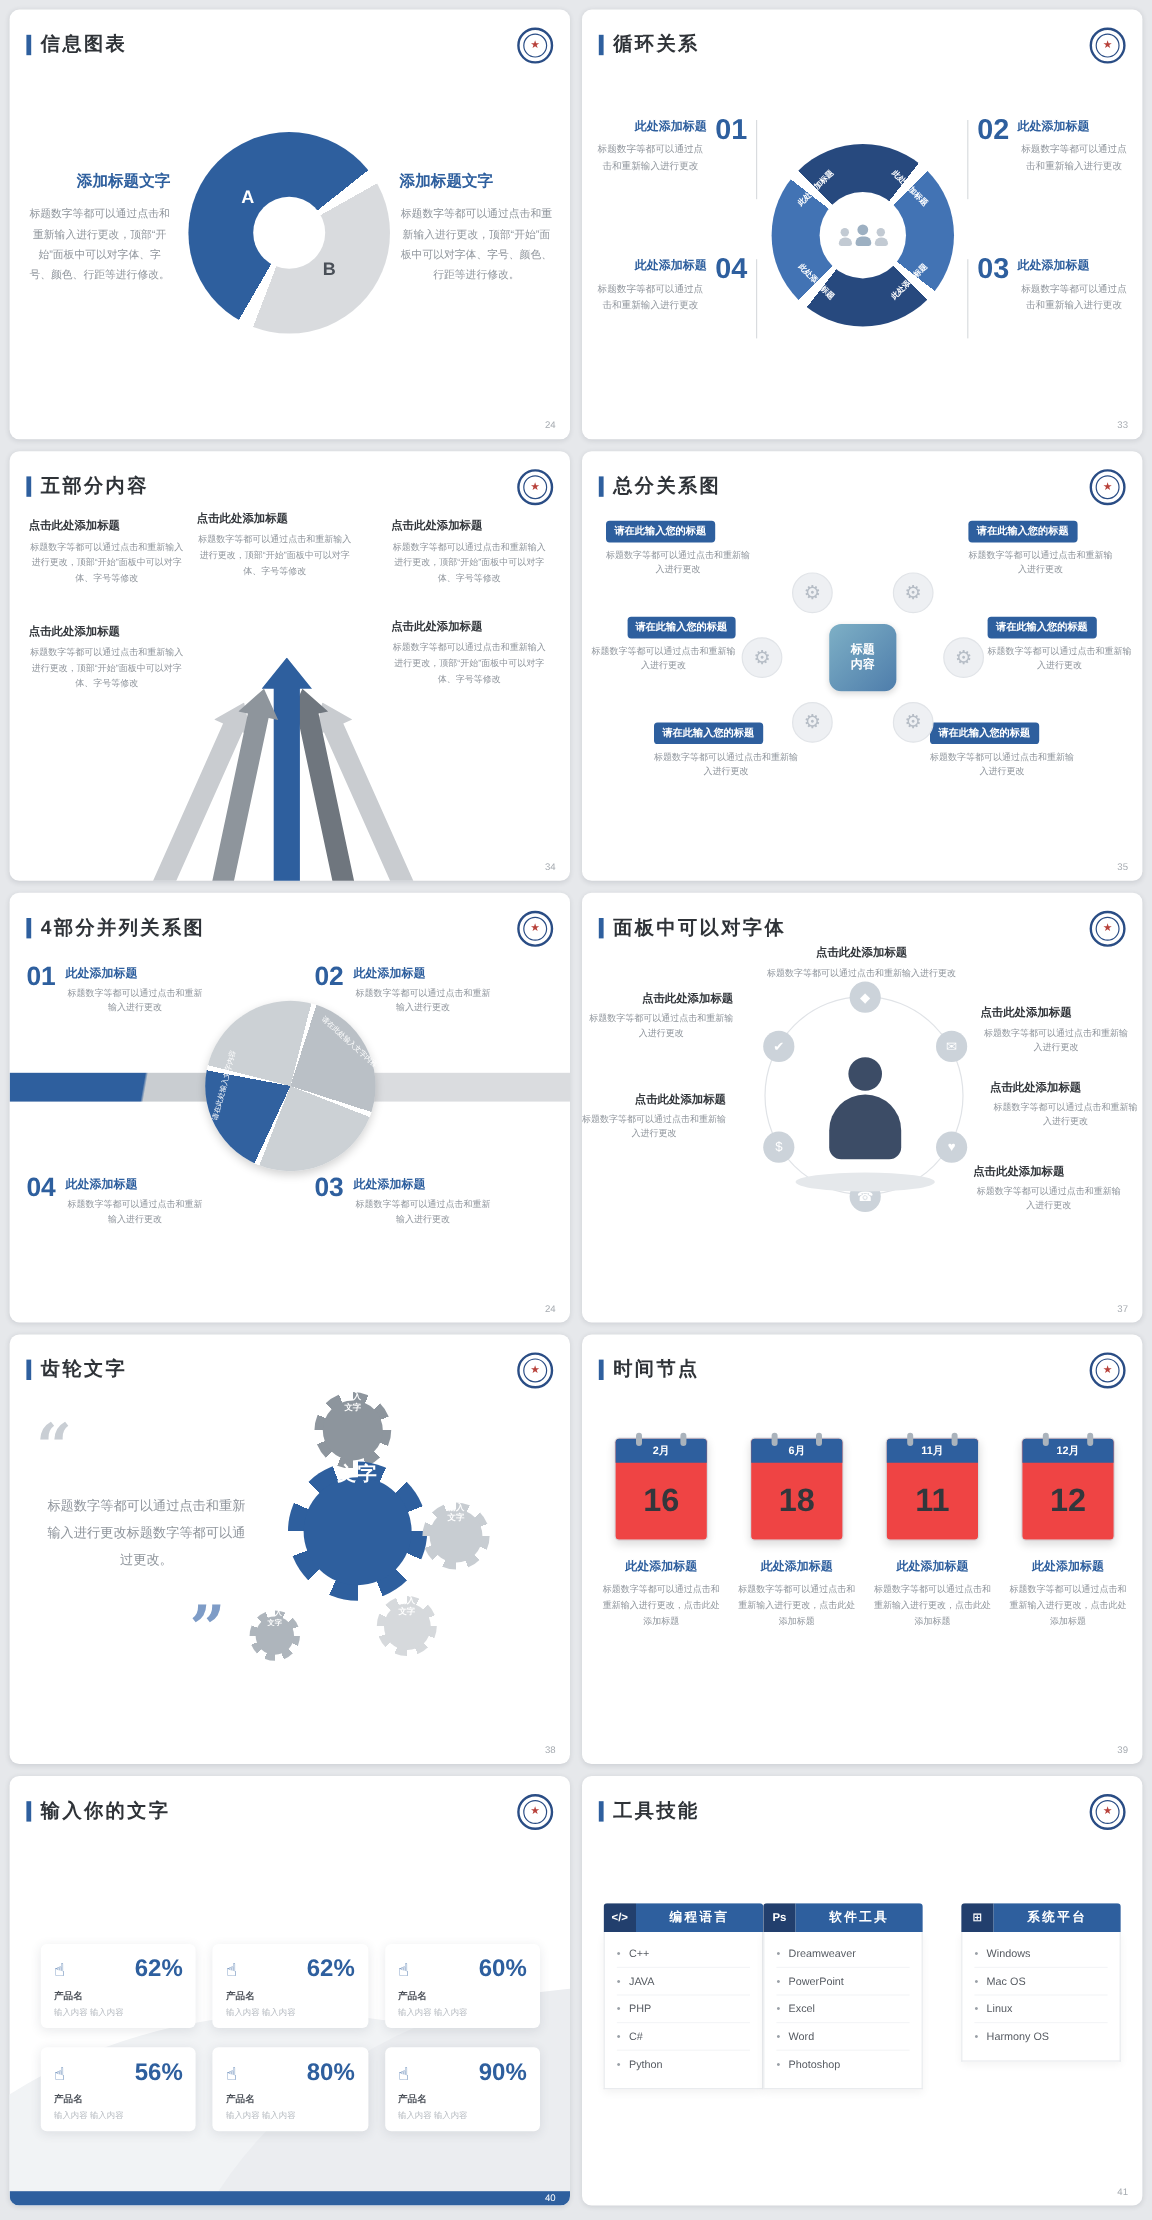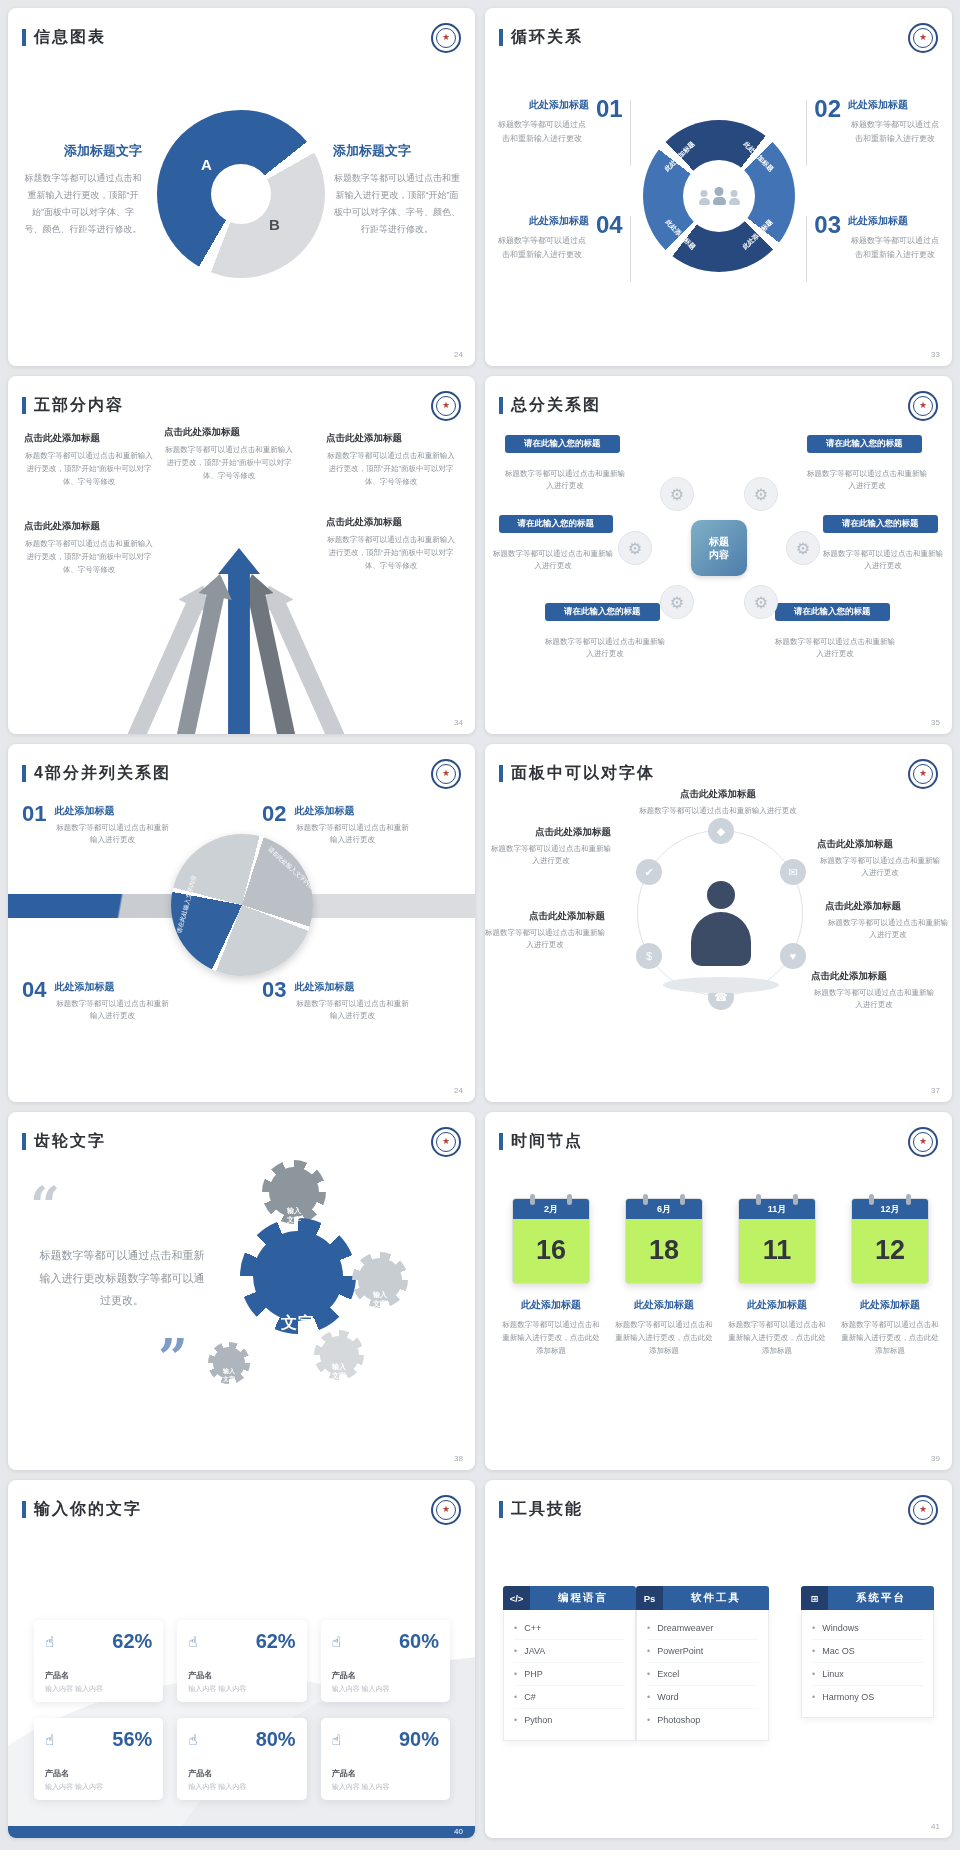--- a/index.html
+++ b/index.html
@@ -60,21 +60,21 @@
   
   .s3-blk{position:absolute;width:130px;}
   .s3-blk h5{font-size:9.5px;color:#33373c;margin-bottom:5px;}
   .s3-blk p{font-size:7.5px;line-height:1.7;}
   .s3-art{position:absolute;left:18px;right:18px;bottom:0;height:186px;}
   .arr{position:absolute;bottom:-14px;width:34px;height:178px;transform-origin:50% 100%;
     clip-path:polygon(50% 0%,100% 13%,76% 13%,76% 100%,24% 100%,24% 13%,0% 13%);}
 
   
   .s4-blk{position:absolute;width:120px;}
-  .pill{display:inline-block;background:#2e5f9e;color:#fff;font-size:8.5px;font-weight:bold;padding:3px 19px;border-radius:3px;margin-bottom:15px;}
+  .pill{display:inline-block;background:#2e5f9e;color:#fff;font-size:8.5px;font-weight:bold;padding:3px 7px;border-radius:3px;margin-bottom:5px;}
   .s4-blk p{font-size:7.5px;line-height:1.65;}
   .s4-center{position:absolute;left:206px;top:96px;width:56px;height:56px;border-radius:10px;background:linear-gradient(135deg,#7eb0c6,#4e7dab);color:#fff;font-weight:bold;font-size:10px;line-height:1.35;display:flex;align-items:center;justify-content:center;box-shadow:0 2px 5px rgba(0,0,0,.15);}
   .s4-center span{width:24px;text-align:center;}
   .s4-gear{position:absolute;width:34px;height:34px;border-radius:50%;background:#eef0f3;border:1px solid #e1e4e8;color:#b6bdc6;display:flex;align-items:center;justify-content:center;font-size:16px;}
 
   
   .s5-band{position:absolute;left:0;right:0;top:102px;height:24px;background:linear-gradient(100deg,#2e5f9e 0 24%,#c9cdd1 24.5% 58%,#dadcdf 58% 100%);}
   .s5-blk{position:absolute;width:176px;display:flex;}
   .s5-n{font-size:22px;font-weight:bold;color:#2e5f9e;line-height:.95;margin-right:8px;}
   .s5-t{width:116px;}
@@ -97,47 +97,47 @@
   .s6-torso{position:absolute;left:53px;top:81px;width:60px;height:54px;border-radius:30px 30px 10px 10px;background:#3c4c66;}
   .s6-blk{position:absolute;width:126px;}
   .s6-blk h5{font-size:9.5px;color:#33373c;margin-bottom:4px;}
   .s6-blk p{font-size:7.5px;line-height:1.65;}
 
   
   .s7-q{position:absolute;font-family:"DejaVu Serif","Liberation Serif",serif;font-weight:bold;font-size:52px;line-height:1;}
   .s7-qo{left:22px;top:20px;color:#c9ced4;}
   .s7-qc{left:150px;top:172px;color:#7e9cc7;}
   .s7-txt{position:absolute;left:30px;top:84px;width:168px;font-size:11px;color:#5a6069;line-height:2.05;}
-  .gear{position:absolute;border-radius:50%;display:flex;align-items:flex-end;justify-content:center;}
+  .gear{position:absolute;border-radius:50%;display:flex;align-items:flex-start;justify-content:center;}
   .gear::before{content:"";position:absolute;inset:0;border-radius:50%;background:repeating-conic-gradient(currentColor 0 24deg,transparent 24deg 45deg);}
   .gear::after{content:"";position:absolute;inset:11%;border-radius:50%;background:currentColor;}
   .gear .gl{position:relative;z-index:1;color:#fff;font-weight:bold;text-align:center;}
   .gl-sm{width:2.2em;font-size:7px;line-height:1.3;}
   .gl-big{font-size:16px;letter-spacing:1px;}
 
   
   .s8-col{position:absolute;top:38px;width:104px;text-align:center;}
-  .cal{position:relative;width:78px;height:86px;margin:0 auto 14px;background:#bef264;border:1px solid #dadde1;border-radius:4px;box-shadow:0 3px 7px rgba(0,0,0,.13);}
+  .cal{position:relative;width:78px;height:86px;margin:0 auto 14px;background:#ef4444;border:1px solid #dadde1;border-radius:4px;box-shadow:0 3px 7px rgba(0,0,0,.13);}
   .cal::before,.cal::after{content:"";position:absolute;top:-5px;width:5px;height:11px;border-radius:2.5px;background:#aab3bc;}
   .cal::before{left:17px;} .cal::after{right:17px;}
   .cal-head{height:20px;background:#2e5f9e;border-radius:3px 3px 0 0;color:#fff;font-size:9px;font-weight:bold;line-height:20px;text-align:center;}
   .cal-day{font-size:27px;font-weight:bold;color:#33373c;line-height:62px;text-align:center;}
   .s8-h{font-size:10px;font-weight:bold;margin-bottom:6px;}
   .s8-p{font-size:7.5px;line-height:1.75;text-align:left;padding:0 3px;}
 
   
   .s9-w1{position:absolute;left:-140px;top:150px;width:760px;height:600px;border-radius:50%;background:#f1f3f5;}
   .s9-w2{position:absolute;left:120px;top:128px;width:760px;height:700px;border-radius:50%;background:#ebedf0;}
   .s9-intro{position:absolute;left:22px;top:10px;width:424px;font-size:9px;line-height:1.95;}
   .s9-cards{position:absolute;left:26px;top:92px;width:416px;display:grid;grid-template-columns:repeat(3,1fr);gap:16px 14px;}
   .s9-card{background:#fff;border-radius:5px;box-shadow:0 2px 9px rgba(40,50,70,.10);padding:10px 11px 8px;}
   .s9-top{display:flex;align-items:center;justify-content:space-between;}
   .s9-ic{font-size:15px;color:#2e5f9e;}
   .s9-pct{font-size:20px;font-weight:bold;color:#2e5f9e;}
-  .s9-name{font-size:8px;font-weight:bold;color:#4d525a;margin-top:17px;}
+  .s9-name{font-size:8px;font-weight:bold;color:#4d525a;margin-top:5px;}
   .s9-sub{font-size:7px;color:#b5bac0;margin-top:3px;}
   .s9-footer{position:absolute;left:0;right:0;bottom:0;height:12px;background:#2e5f9e;}
   .slide-s9 .pageno{color:#fff;bottom:2px;}
 
   
   .s10-col{position:absolute;top:58px;width:133px;}
   .s10-head{display:flex;height:24px;border-radius:3px 3px 0 0;overflow:hidden;}
   .s10-hic{width:27px;background:#223f6d;color:#fff;display:flex;align-items:center;justify-content:center;font-size:9.5px;font-weight:bold;}
   .s10-hlab{flex:1;background:#2e5f9e;color:#fff;font-size:10.5px;font-weight:bold;letter-spacing:2px;display:flex;align-items:center;justify-content:center;}
   .s10-list{background:#fff;border:1px solid #e9ebee;border-top:none;padding:7px 10px 9px;box-shadow:0 3px 7px rgba(0,0,0,.05);}

